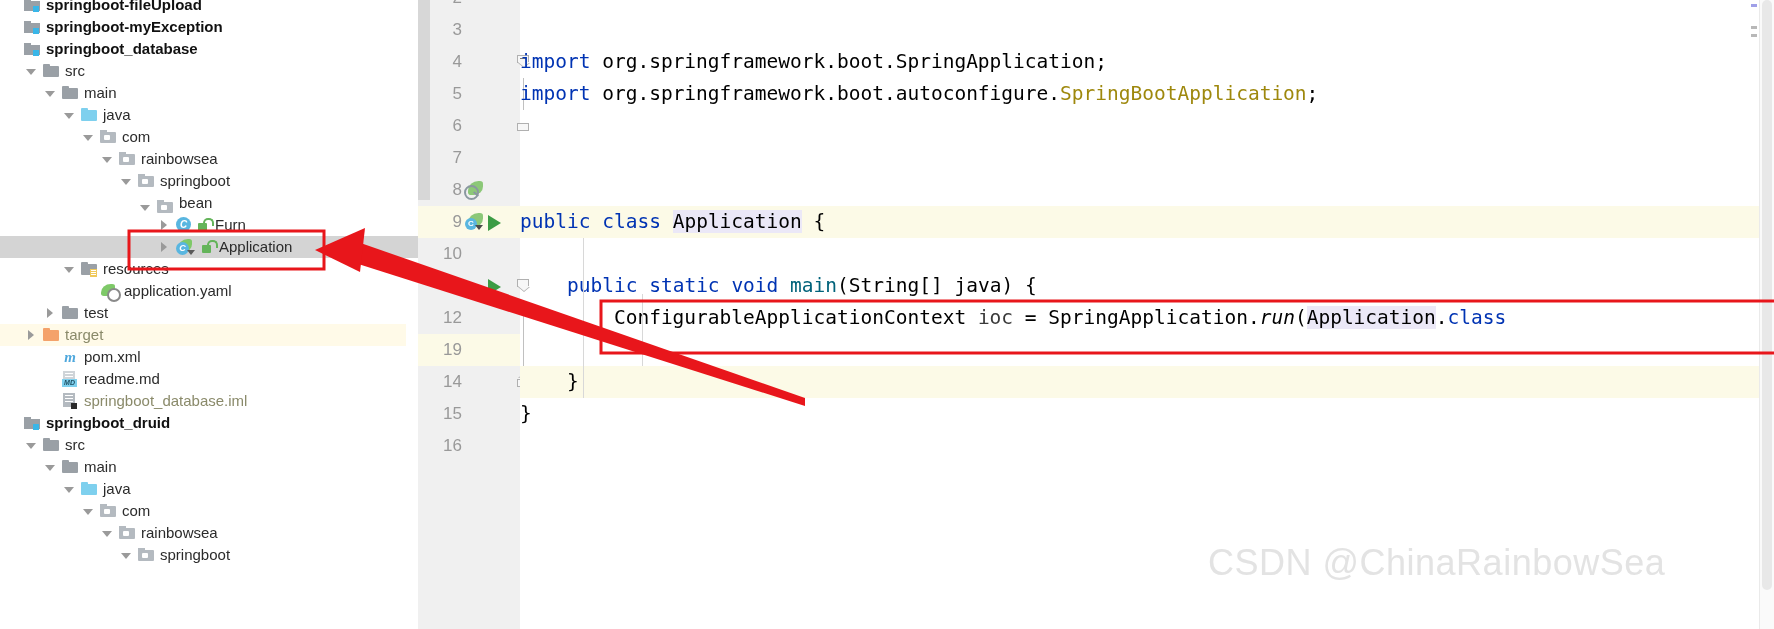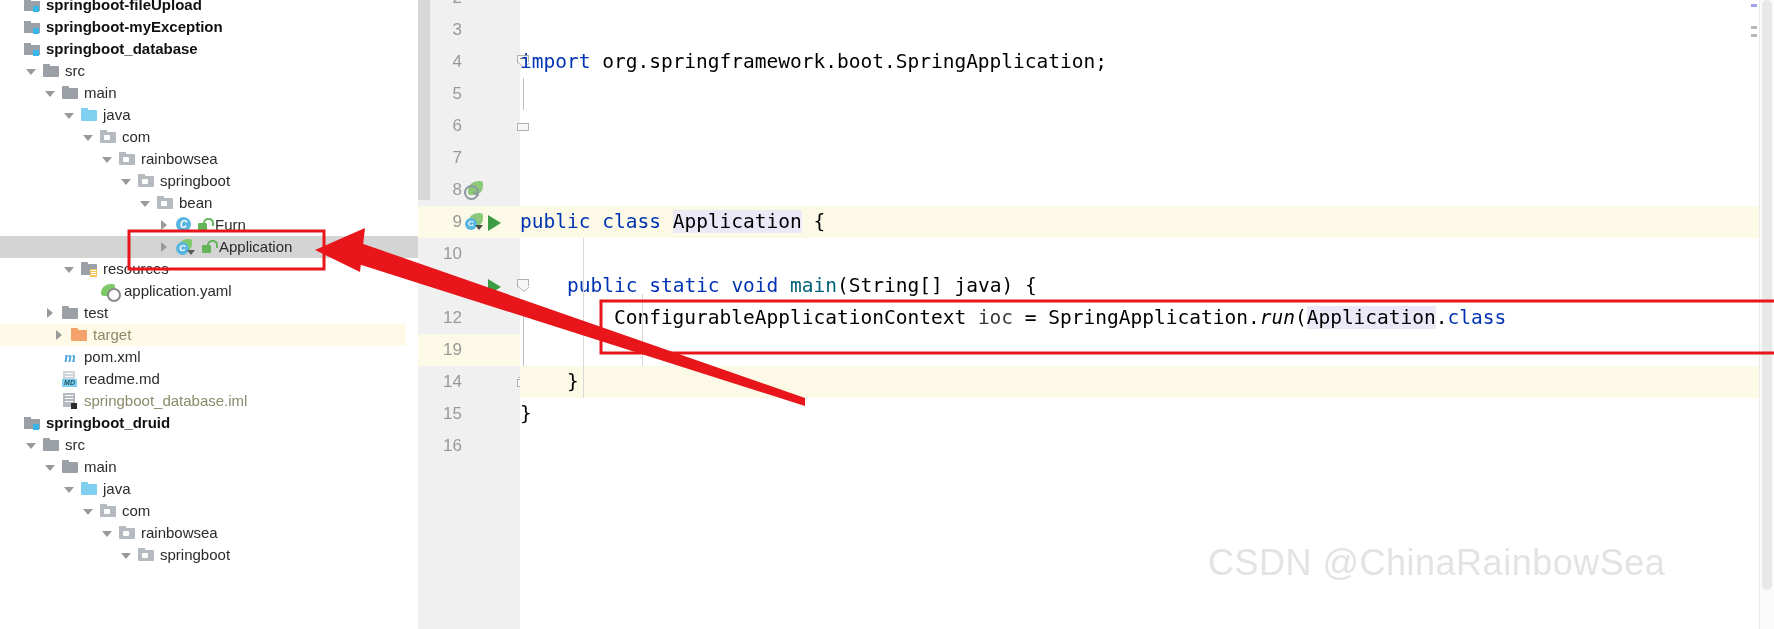--- a/index.html
+++ b/index.html
@@ -330,21 +330,21 @@
           <span style="display:inline-block;width:120px;flex:0 0 auto;"></span>
           <span class="twisty down"></span>
           <span style="display:inline-block;width:5px;flex:0 0 auto;"></span>
           <span class="ticon icon-package">
             <i class="tab"></i>
             <i class="body"></i>
             <i class="hole"></i>
           </span>
           <span class="lbl">springboot</span>
         </div>
-        <div class="tree-row" style="position: absolute; left: 0px; right: 0px; top: 192px;">
+        <div class="tree-row" style="position: absolute; left: 0px; right: 0px; top: 192px; align-items: flex-end;">
           <span style="display:inline-block;width:139px;flex:0 0 auto;"></span>
           <span class="twisty down"></span>
           <span style="display:inline-block;width:5px;flex:0 0 auto;"></span>
           <span class="ticon icon-package">
             <i class="tab"></i>
             <i class="body"></i>
             <i class="hole"></i>
           </span>
           <span class="lbl">bean</span>
         </div>
@@ -406,21 +406,21 @@
         <div class="tree-row" style="position: absolute; left: 0px; right: 0px; top: 302px;">
           <span style="display:inline-block;width:44px;flex:0 0 auto;"></span>
           <span class="twisty right"></span>
           <span style="display:inline-block;width:5px;flex:0 0 auto;"></span>
           <span class="ticon icon-folder">
             <i class="tab"></i>
             <i class="body"></i>
           </span>
           <span class="lbl">test</span>
         </div>
-        <div class="tree-row excluded-bg orange-lbl" style="position: absolute; left: 0px; right: 12px; top: 324px; padding-left: 28px;">
+        <div class="tree-row excluded-bg orange-lbl" style="position: absolute; left: 0px; right: 12px; top: 324px;">
           <span style="display:inline-block;width:25px;flex:0 0 auto;"></span>
           <span class="twisty right"></span>
           <span style="display:inline-block;width:5px;flex:0 0 auto;"></span>
           <span class="ticon icon-folder orange">
             <i class="tab"></i>
             <i class="body"></i>
           </span>
           <span class="lbl">target</span>
         </div>
         <div class="tree-row" style="position: absolute; left: 0px; right: 0px; top: 346px;">
@@ -636,20 +636,21 @@
       </div>
     </div>
 
     <div id="code-area">
 
       <div class="cline caretline" style="top:206px;"></div>
       <div class="cline caretline" style="top:366px;"></div>
 
       <div class="cline" style="top:46px;"><span class="k">import</span><span> org.springframework.boot.SpringApplication;</span></div>
 
+      <div class="cline" style="top:78px;"><span class="k">import</span><span> org.springframework.boot.autoconfigure.</span><span class="an">SpringBootApplication</span><span>;</span></div>
 
 
 
       <div class="cline" style="top:206px;"><span class="k">public</span><span> </span><span class="k">class</span><span> </span><span class="sel-bg">Application</span><span> </span><span>{</span></div>
 
       <div class="cline" style="top:270px;"><span>    </span><span class="k">public</span><span> </span><span class="k">static</span><span> </span><span class="k">void</span><span> </span><span class="m">main</span><span>(String[] java) {</span></div>
 
       <div class="cline" style="top:302px;"><span>        </span><span>ConfigurableApplicationContext</span><span> </span><span class="lv">ioc</span><span> </span><span>= </span><span>SpringApplication.</span><span class="it">run</span><span>(</span><span class="sel-bg">Application</span><span>.</span><span class="k">class</span></div>
 
       <div class="cline" style="top:366px;"><span>    </span><span>}</span></div>

